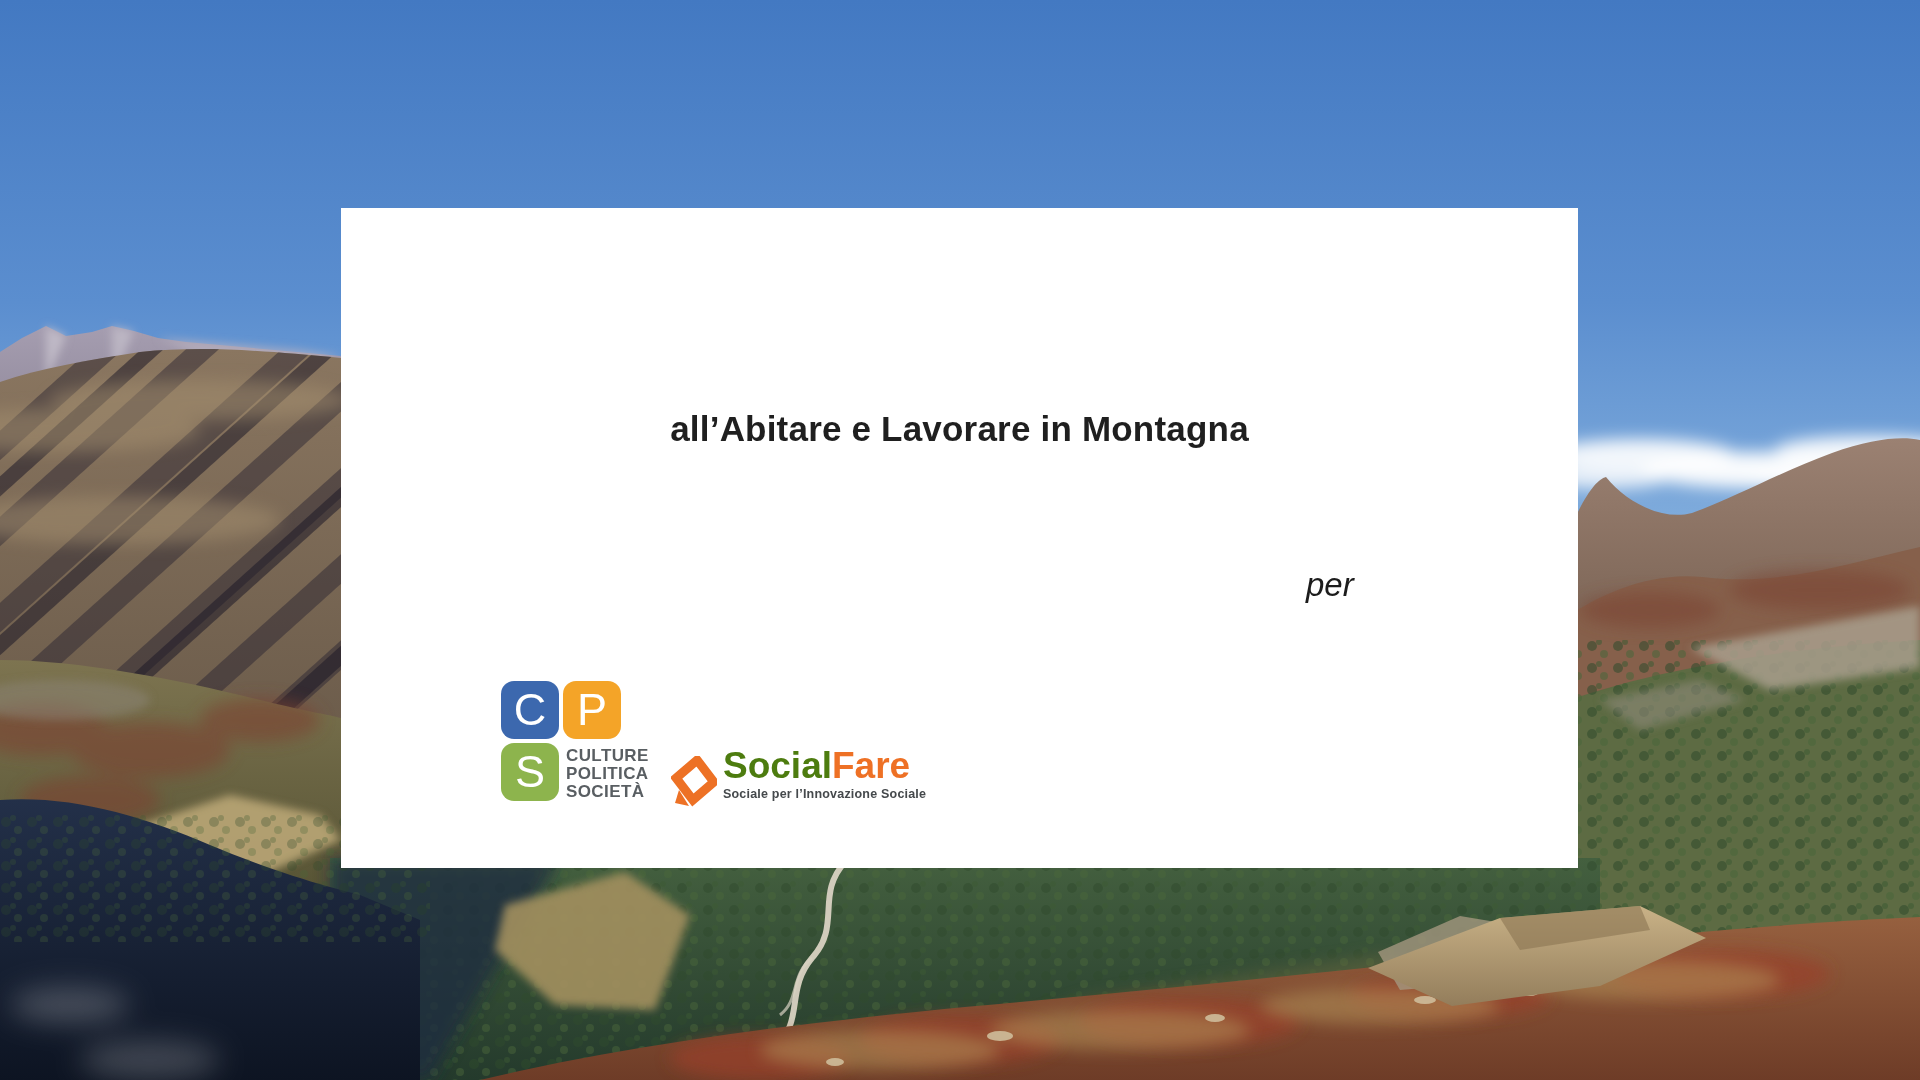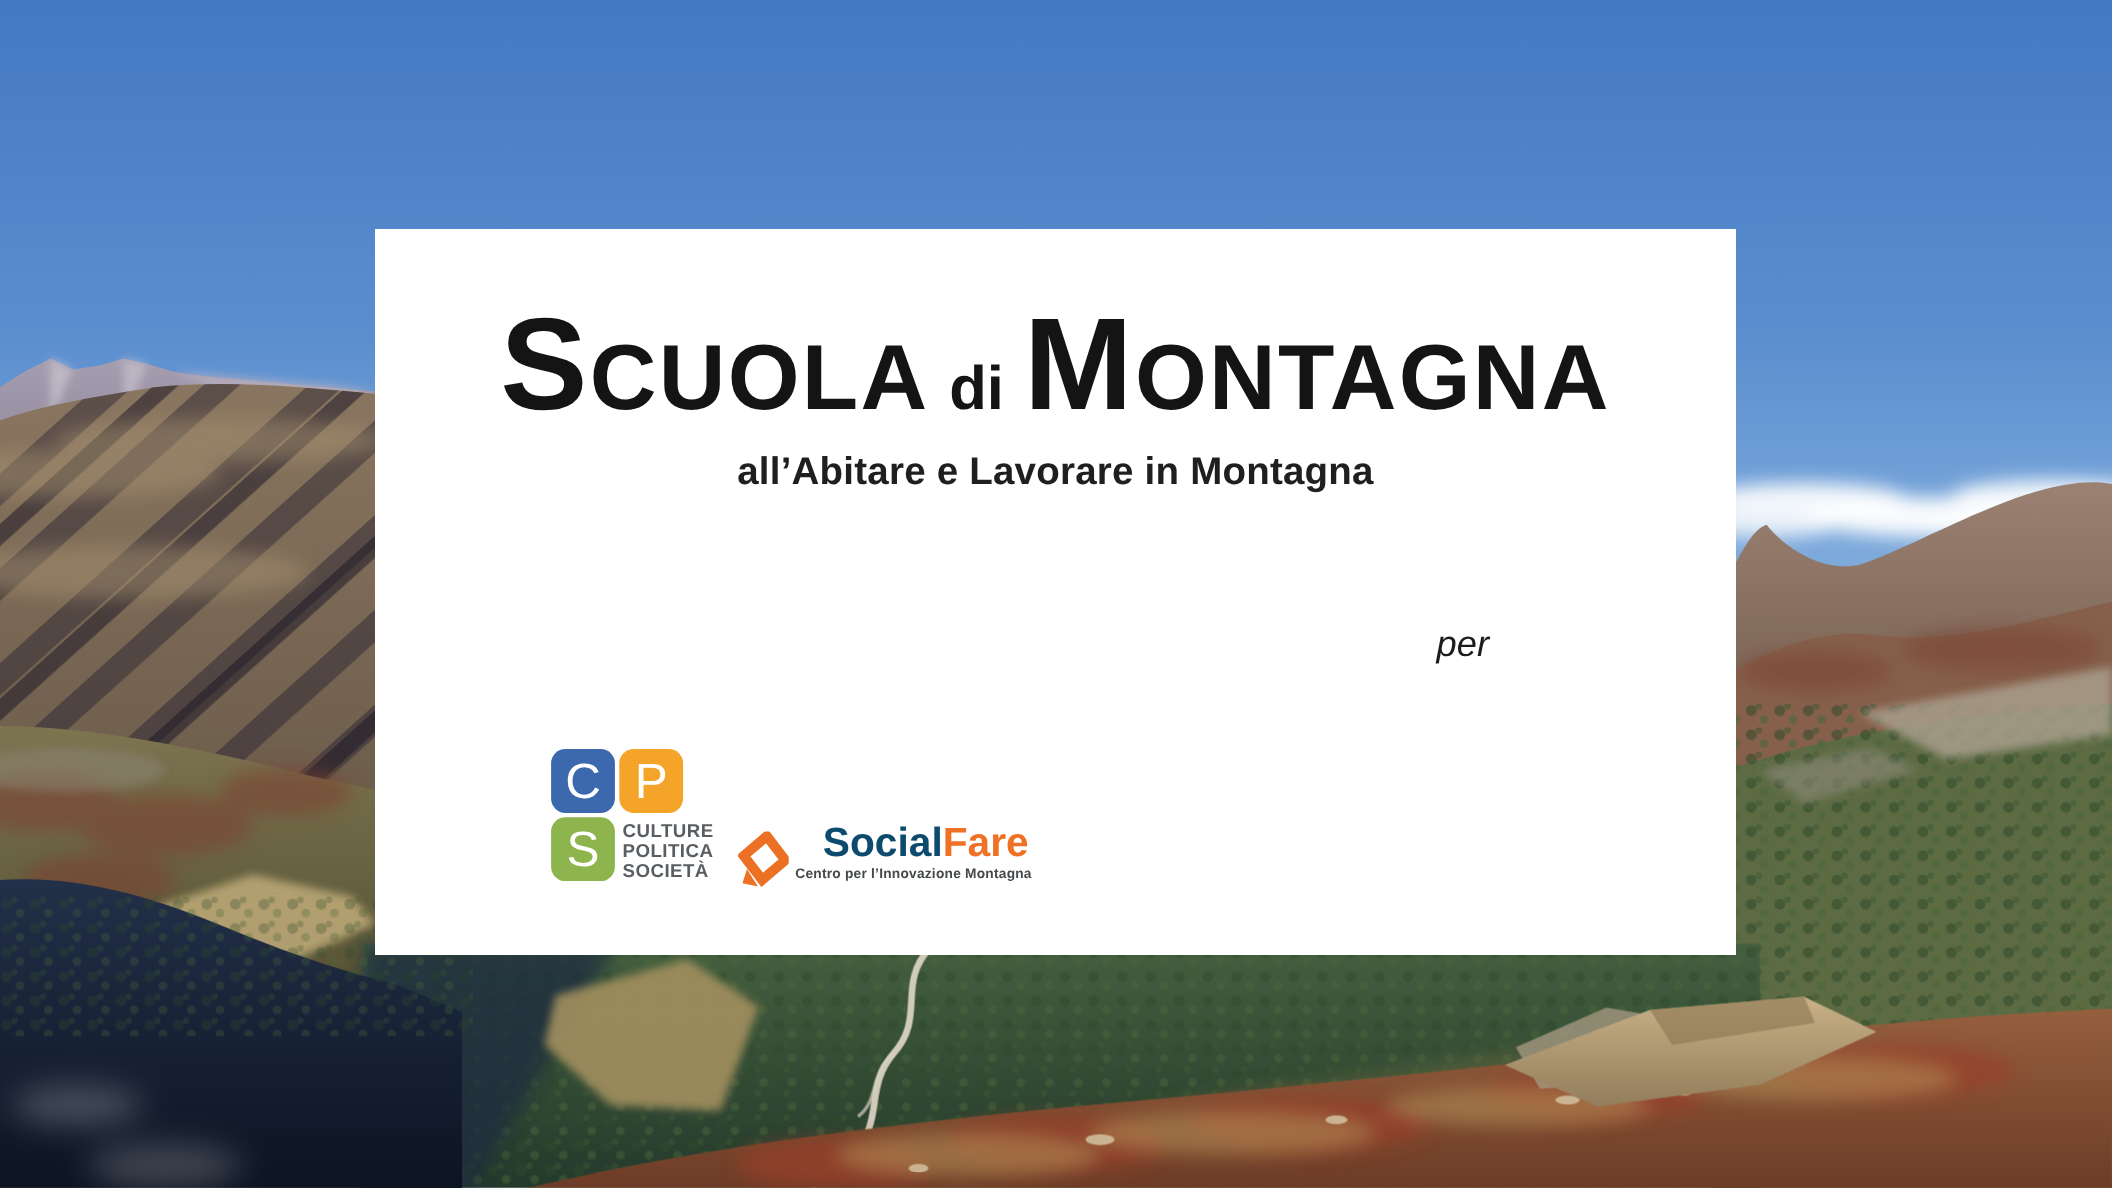--- a/index.html
+++ b/index.html
@@ -31,21 +31,21 @@
   .cps-p{left:62px;top:0;background:#f4a428;}
   .cps-s{left:0;top:62px;background:#8db44d;}
   .cps-text{position:absolute;left:65px;top:66px;font-size:17px;font-weight:700;
             color:#595e62;line-height:18px;letter-spacing:.4px;}
 
   
   .sf{position:absolute;left:330px;top:538px;width:290px;height:70px;}
   .sf-icon{position:absolute;left:0;top:10px;}
   .sf-text{position:absolute;left:52px;top:0;}
   .sf-name{font-size:37px;font-weight:700;line-height:40px;}
-  .sf-social{color:#0c4a6e;margin-left:25px;}
+  .sf-social{color:#4d7c0f;}
   .sf-fare{color:#ee7125;margin-top:20px;}
   .sf-tag{font-size:12.5px;font-weight:700;color:#45494c;margin-top:1px;letter-spacing:.2px;}
 
   
   .tm{position:absolute;left:795px;top:490px;width:300px;height:130px;}
   .tm-shield{position:absolute;left:4px;top:2px;width:85px;height:84px;background:#e63229;}
   .tm-cross-v{position:absolute;left:30px;top:0;width:17px;height:84px;background:#ffffff;}
   .tm-cross-h{position:absolute;left:0;top:40px;width:85px;height:17px;background:#ffffff;}
   .tm-bull{position:absolute;left:14px;top:5px;}
   .tm-pill{position:absolute;left:89px;top:2px;width:182px;height:84px;background:#2161ae;
@@ -220,23 +220,20 @@
     </g>
     <g>
       <polygon points="1378,952 1460,916 1532,928 1470,984 1400,990" fill="#a4977f" opacity=".8"></polygon>
       <polygon points="1368,968 1500,918 1640,906 1706,938 1600,986 1452,1006" fill="url(#rockG)"></polygon>
       <polygon points="1500,918 1640,906 1650,930 1520,950" fill="#8a7452" opacity=".6"></polygon>
     </g>
   </svg>
 
   <div class="card">
 
-    <div class="title">
-      <span class="t-big">S</span><span class="t-small">CUOLA</span><span class="t-di">di</span><span class="t-big">M</span><span class="t-small">ONTAGNA</span>
-    </div>
 
     <div class="subtitle">
       <div>all’Abitare e Lavorare in Montagna</div>
     </div>
 
     <div class="per">per</div>
 
     <div class="cps">
       <div class="cps-sq cps-c">
           <span>C</span>
@@ -256,19 +253,19 @@
 
     <div class="sf">
       <svg class="sf-icon" width="46" height="52" viewBox="0 0 46 52">
         <path d="M24 4 L43 24 L24 44 L5 24 Z" fill="none" stroke="#ed7125" stroke-width="9" transform="rotate(6 24 24)"></path>
         <path d="M8 34 L18 50 L4 47 Z" fill="#ed7125"></path>
       </svg>
       <div class="sf-text">
         <div class="sf-name">
           <span class="sf-social">Social</span><span class="sf-fare">Fare</span>
         </div>
-        <div class="sf-tag">Centro per l’Innovazione Montagna</div>
+        <div class="sf-tag">Sociale per l’Innovazione Sociale</div>
       </div>
     </div>
 
 
   </div>
 </div>
 
 </body></html>

